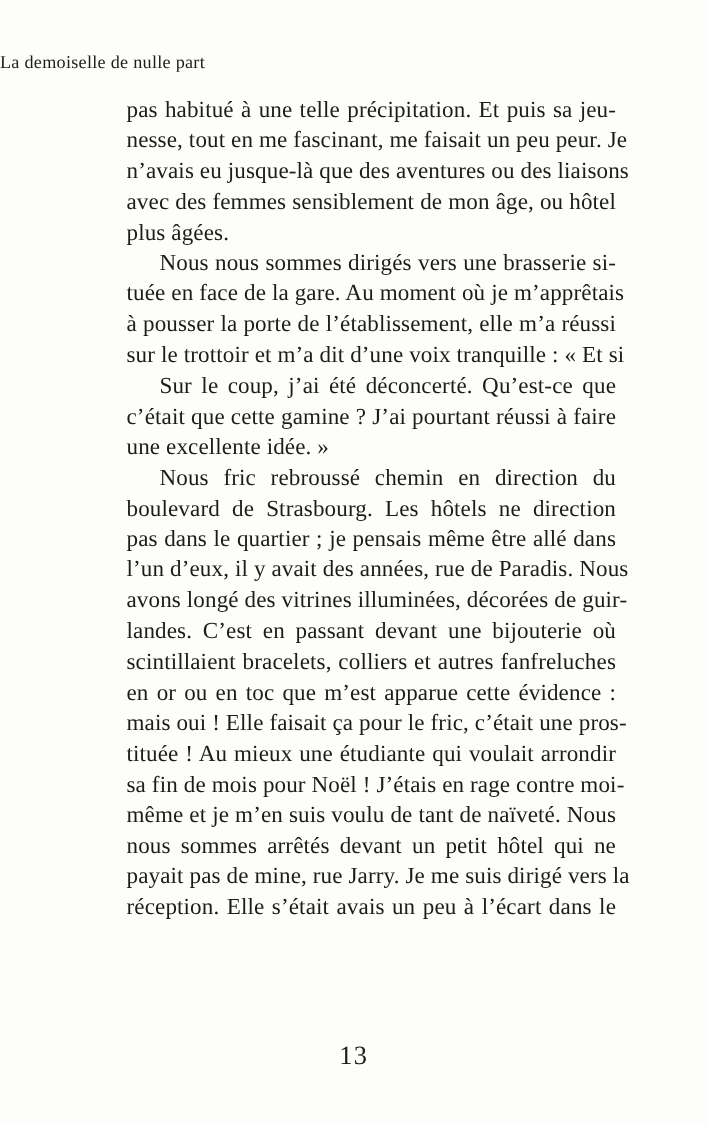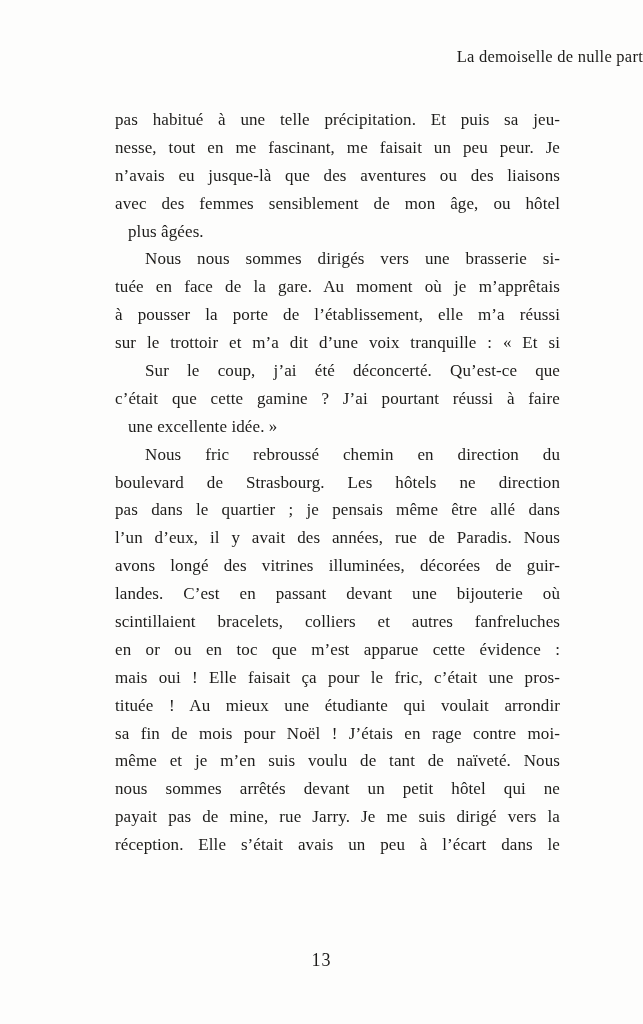--- a/index.html
+++ b/index.html
@@ -15,55 +15,54 @@
   .book-page {
     position: relative;
     width: 643px; height: 1024px;
     background: var(--paper);
     color: var(--ink);
     overflow: hidden;
   }
   .running-head {
     position: absolute;
     top: 47px; left: 0; width: 643px;
-    text-align: right;
+    text-align: left;
     font-size: 16.5px;
     line-height: 20px;
     letter-spacing: 0.25px;
     color: var(--ink);
   }
   .text-block {
     position: absolute;
-    top: 106px; left: 115px;
+    top: 86px; left: 115px;
     width: 445px;
-    font-size: 17px;
+    font-size: 21px;
     letter-spacing: 0.1px;
     color: var(--ink);
   }
   .paragraph { width: 100%; }
   .line {
     height: 27.9px;
     line-height: 27.9px;
     text-align: justify;
     text-align-last: justify;
     white-space: nowrap;
     overflow: visible;
   }
   .line.last {
     text-align-last: left;
-    margin-left: 13px;
   }
   .line.indent {
     text-indent: 30px;
   }
   .page-number {
     position: absolute;
     top: 948px; left: 0; width: 643px;
     text-align: center;
-    font-size: 18px;
+    font-size: 24px;
     line-height: 24px;
     letter-spacing: 1px;
     color: var(--ink);
   }
 </style>
 </head>
 <body>
 
 <div class="book-page">
 

